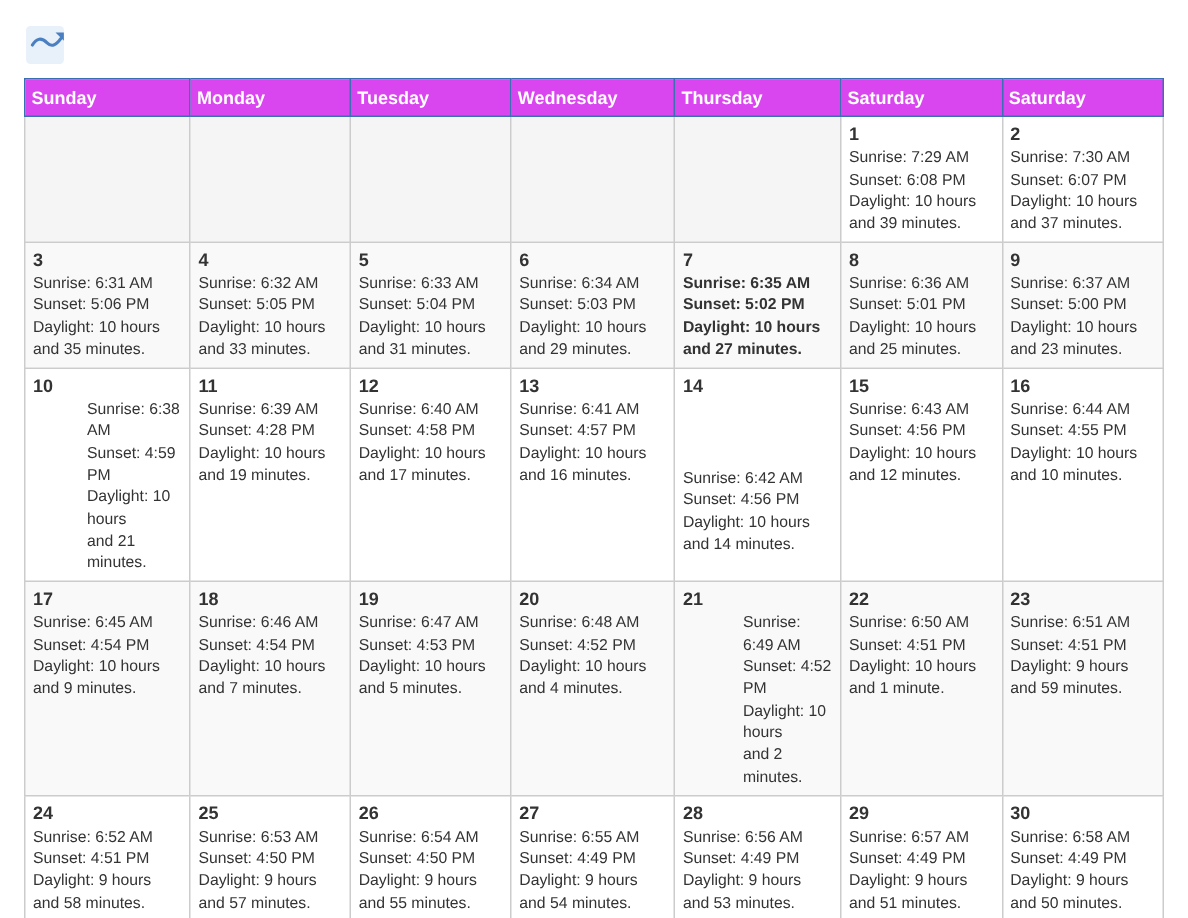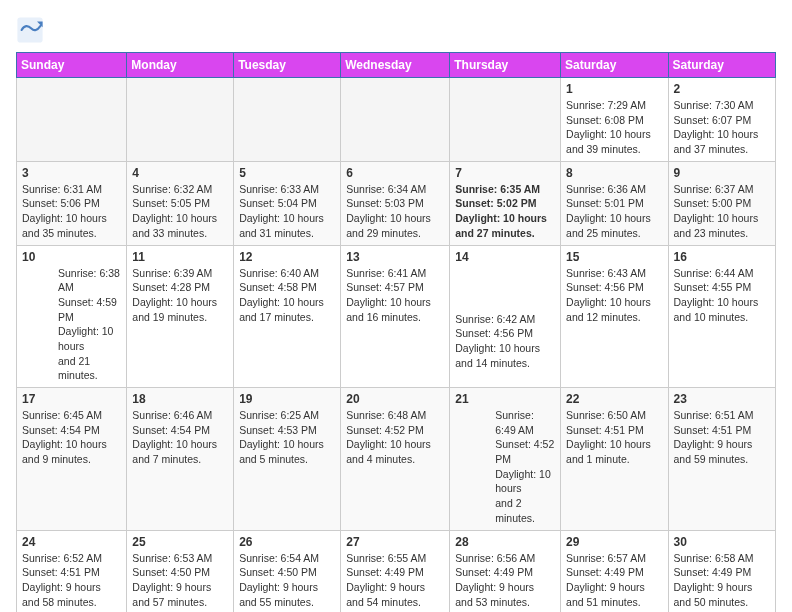--- a/index.html
+++ b/index.html
@@ -250,21 +250,21 @@
         </td>
         <td>
           <div class="day-number">18</div>
           <div class="day-info" style="white-space: pre-line;">Sunrise: 6:46 AM
 Sunset: 4:54 PM
 Daylight: 10 hours
 and 7 minutes.</div>
         </td>
         <td>
           <div class="day-number">19</div>
-          <div class="day-info" style="white-space: pre-line;">Sunrise: 6:25 AM
+          <div class="day-info" style="white-space: pre-line;">Sunrise: 6:47 AM
 Sunset: 4:53 PM
 Daylight: 10 hours
 and 5 minutes.</div>
         </td>
         <td>
           <div class="day-number">20</div>
           <div class="day-info" style="white-space: pre-line;">Sunrise: 6:48 AM
 Sunset: 4:52 PM
 Daylight: 10 hours
 and 4 minutes.</div>

